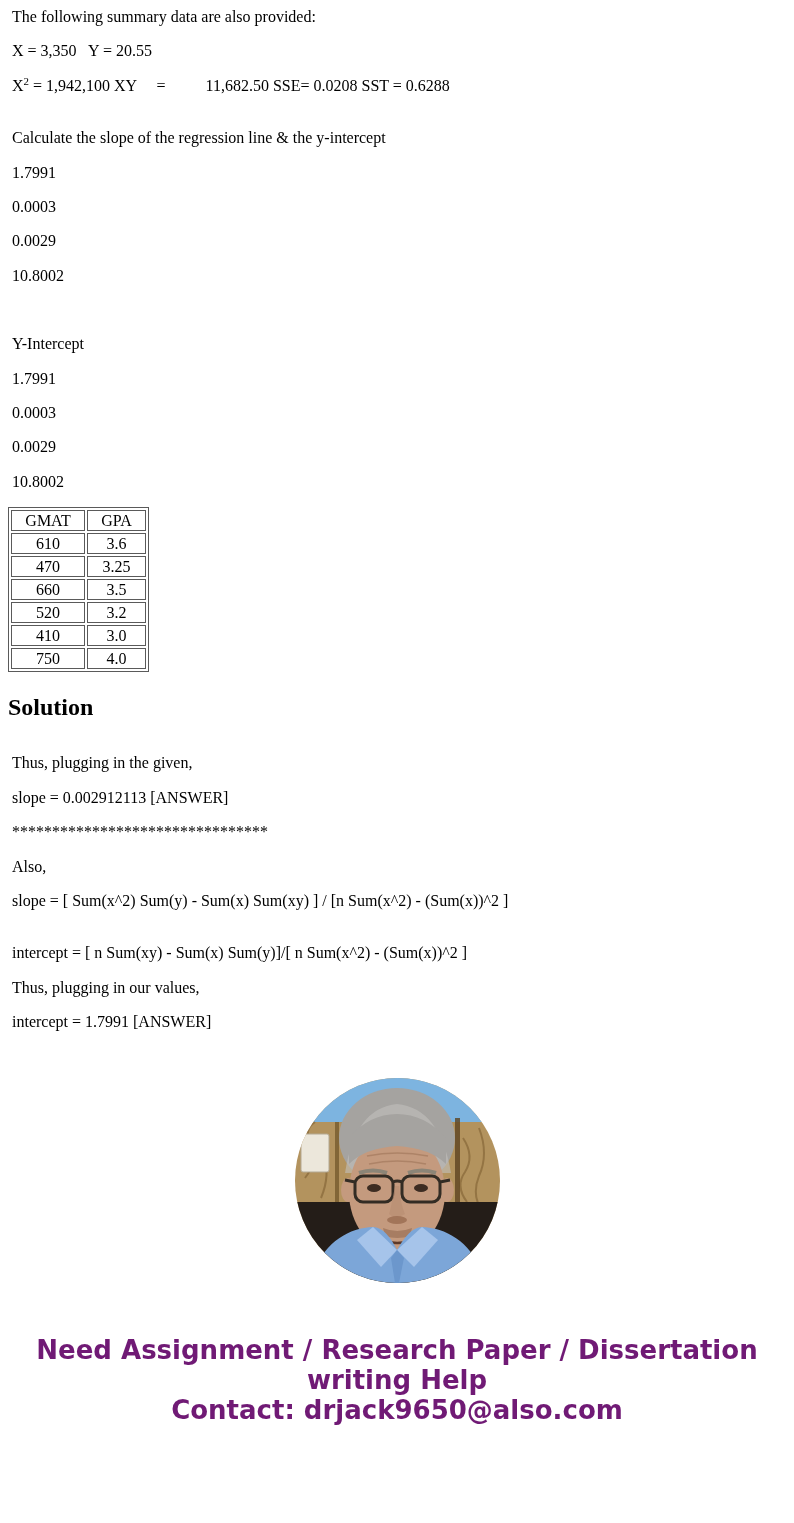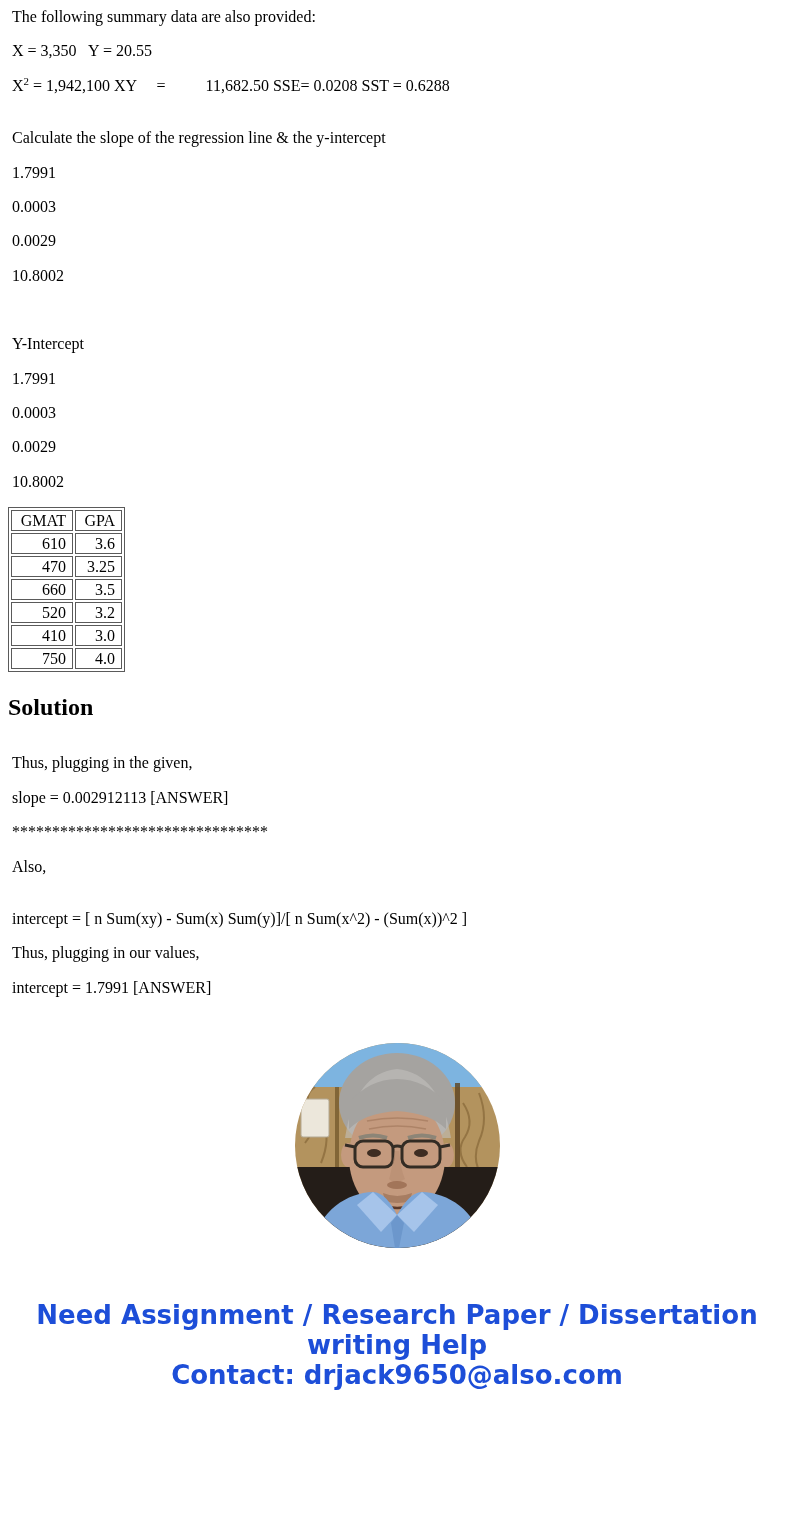--- a/index.html
+++ b/index.html
@@ -29,22 +29,22 @@
 
   table.data {
     border-collapse: separate;
     border-spacing: 2px;
     border: 1px solid #5a5a5a;
     margin-top: 8px;
   }
   table.data th, table.data td {
     border: 1px solid #5a5a5a;
     font-weight: normal;
-    text-align: right;
-    padding: 0 6px;
+    text-align: center;
+    padding: 0 12px;
     height: 19px;
     font-size: 16px;
   }
   table.data th:first-child, table.data td:first-child { width: 48px; }
   table.data th:last-child,  table.data td:last-child  { width: 33px; }
 
   h3.solution {
     font-size: 24px;
     font-weight: bold;
     margin: 22px 0 16px 0;
@@ -58,21 +58,21 @@
   .avatar-wrap svg { display: inline-block; }
 
   .footer {
     margin-top: 48px;
     margin-bottom: 28px;
     text-align: center;
     font-family: "DejaVu Sans", sans-serif;
     font-weight: bold;
     font-size: 26px;
     line-height: 30px;
-    color: #1d4ed8;
+    color: #701a75;
   }
   .footer p {
     margin: 0 auto !important;
     max-width: 745px;
     line-height: 30px;
   }
 </style>
 </head>
 <body>
 
@@ -127,20 +127,21 @@
     </tr>
   </tbody>
     </table>
 
   <h3 class="solution">Solution</h3>
 
   <p class="mt-lg">Thus, plugging in the given,</p>
   <p>slope = 0.002912113 [ANSWER]</p>
   <p>********************************</p>
   <p>Also,</p>
+  <p class="pre">slope = [ Sum(x^2) Sum(y) - Sum(x) Sum(xy) ] / [n Sum(x^2) - (Sum(x))^2 ]</p>
   <p class="mt-lg pre">intercept = [ n Sum(xy) - Sum(x) Sum(y)]/[ n Sum(x^2) - (Sum(x))^2 ]</p>
   <p>Thus, plugging in our values,</p>
   <p>intercept = 1.7991 [ANSWER]</p>
 
   <div class="avatar-wrap">
     <svg width="205" height="205" viewBox="0 0 205 205" role="img">
       <defs>
         <clipPath id="avclip">
             <circle cx="102.5" cy="102.5" r="102.5"></circle>
           </clipPath>

